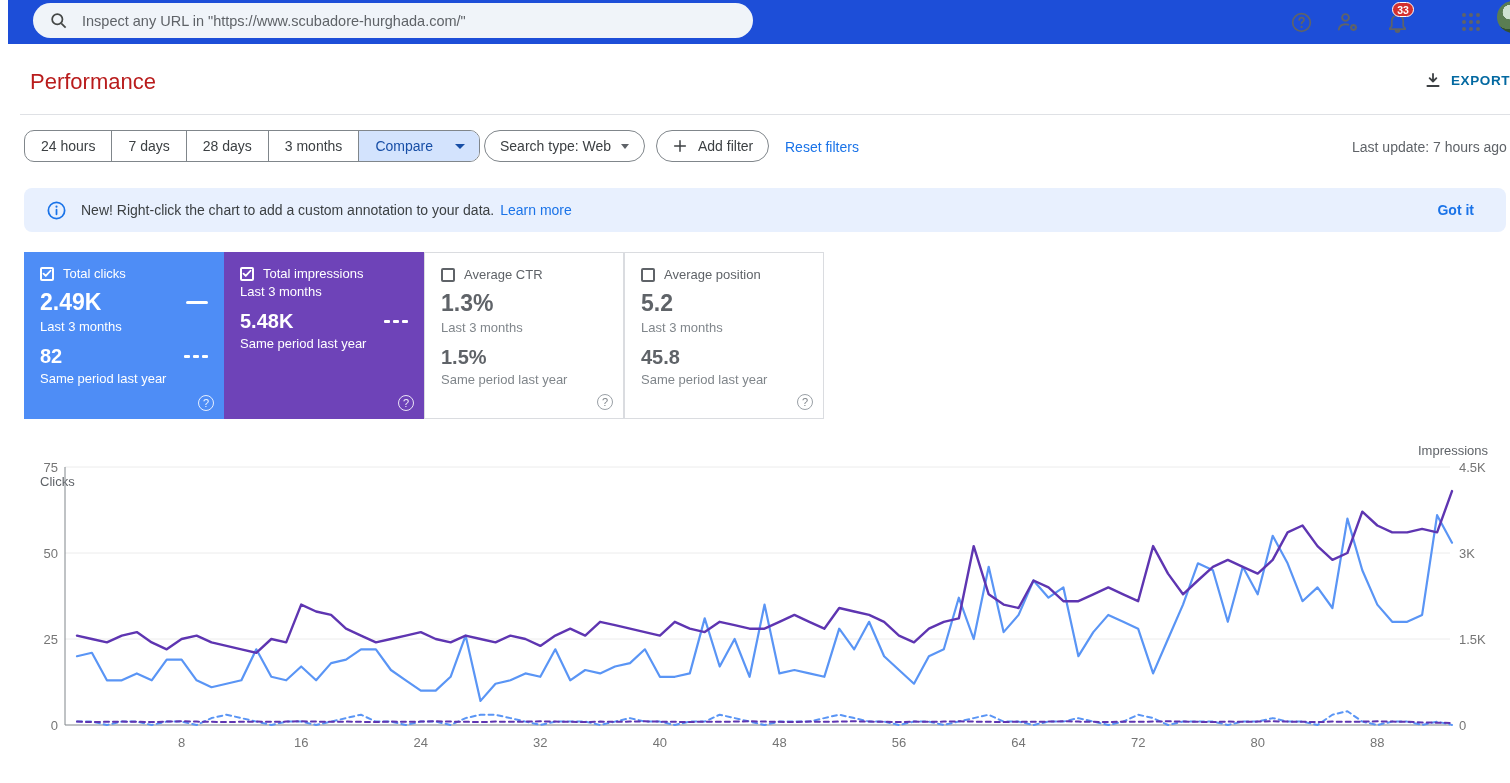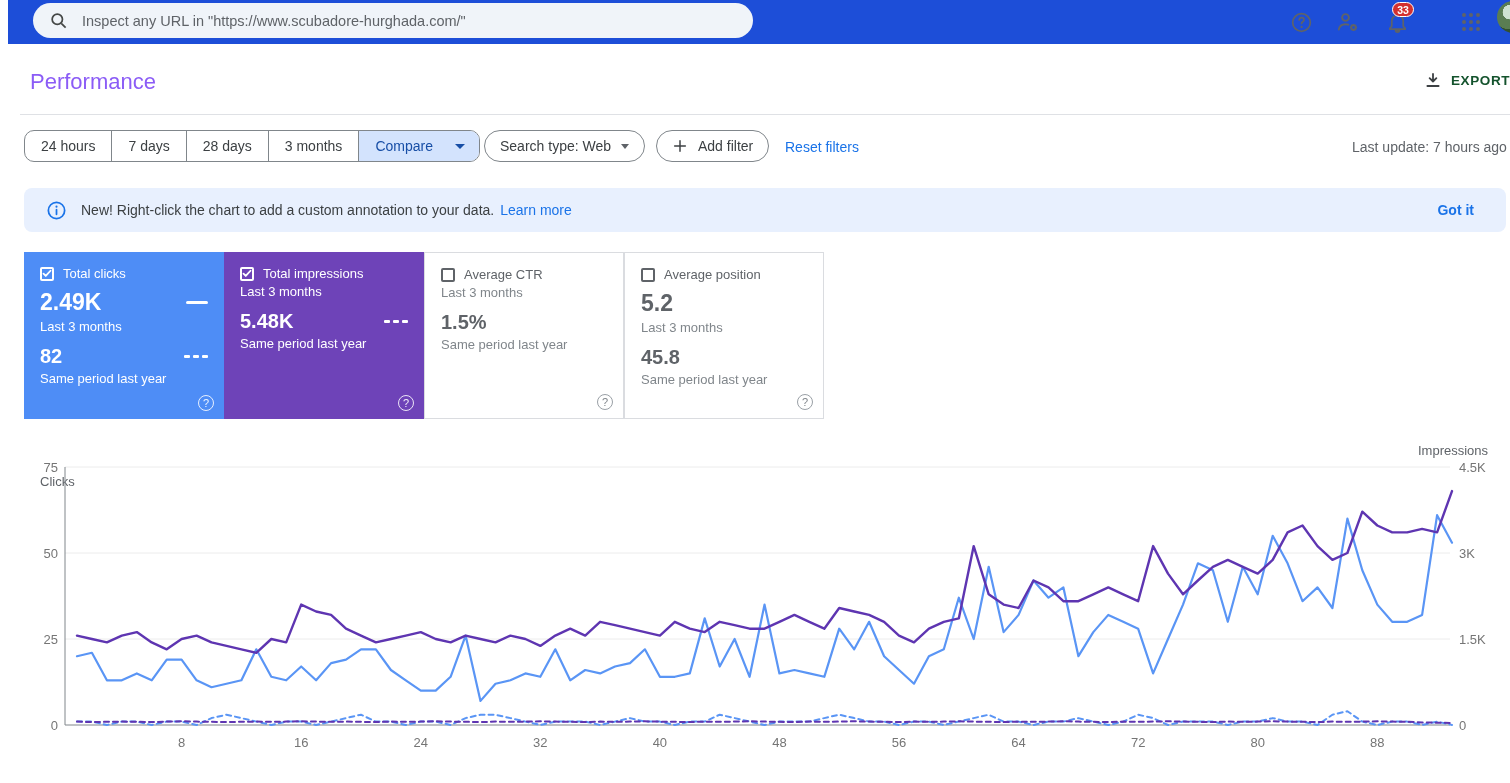--- a/index.html
+++ b/index.html
@@ -16,23 +16,23 @@
   .searchbox input::placeholder { color: #5f6368; opacity: 1; }
   .tb-ic { position: absolute; top: 5px; width: 34px; height: 34px; display: flex; align-items: center;
     justify-content: center; border-radius: 50%; cursor: pointer; }
   .badge { position: absolute; top: -3px; left: 12px; min-width: 22px; height: 15px; background: #d3302f;
     color: #fff; font-size: 10.5px; font-weight: 700; border-radius: 8px; display: flex; align-items: center;
     justify-content: center; padding: 0 4px; border: 1px solid #fff; }
   .avatar { position: absolute; left: 1489px; top: 1px; width: 32px; height: 32px; border-radius: 50%;
     background: radial-gradient(circle at 40% 35%, #cfe3d2 0 25%, #5a7d52 26% 60%, #33512f 61% 100%); }
 
   
-  .page-title { position: absolute; left: 30px; top: 69px; font-size: 22px; color: #8b5cf6; }
+  .page-title { position: absolute; left: 30px; top: 69px; font-size: 22px; color: #b91c1c; }
   .export-btn { position: absolute; left: 1424px; top: 71px; display: flex; align-items: center; gap: 9px;
-    cursor: pointer; color: #14532d; font-size: 13.5px; font-weight: 600; letter-spacing: .6px; }
+    cursor: pointer; color: #0369a1; font-size: 13.5px; font-weight: 600; letter-spacing: .6px; }
   .header-divider { position: absolute; top: 114px; left: 20px; right: 0; border-top: 1px solid #dfe1e5; }
 
   
   .seg-group { position: absolute; left: 24px; top: 130px; display: inline-flex; height: 32px;
     border: 1px solid #80868b; border-radius: 10px; overflow: hidden; background: #fff; }
   .seg { display: flex; align-items: center; padding: 0 16px; font-size: 14px; color: #3c4043;
     cursor: pointer; border-left: 1px solid #80868b; white-space: nowrap; }
   .seg:first-child { border-left: none; }
   .seg.active { background: #d3e3fd; color: #174ea6; font-weight: 500; gap: 22px; padding-right: 14px; }
   .caret { width: 0; height: 0; border-left: 5px solid transparent; border-right: 5px solid transparent;
@@ -227,20 +227,23 @@
   </div>
   <div class="caption">Same period last year</div>
   <span class="qmark">?</span>
 </div>
 
 <div class="card c2">
   <div class="card-head">
     <span class="cbx"></span>
     <span>Average CTR</span>
   </div>
+  <div class="num-row">
+      <span class="primary">1.3%</span>
+    </div>
   <div class="caption">Last 3 months</div>
   <div class="num-row">
       <span class="secondary">1.5%</span>
     </div>
   <div class="caption">Same period last year</div>
   <span class="qmark">?</span>
 </div>
 
 <div class="card c3">
   <div class="card-head">

